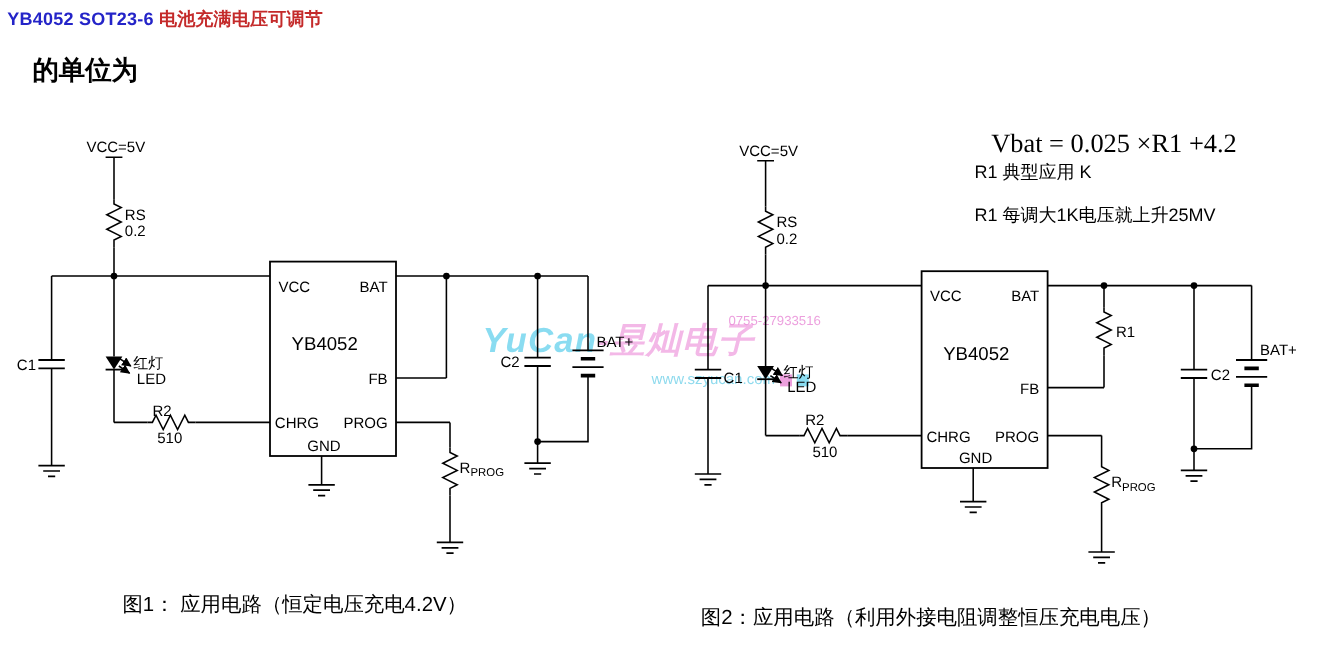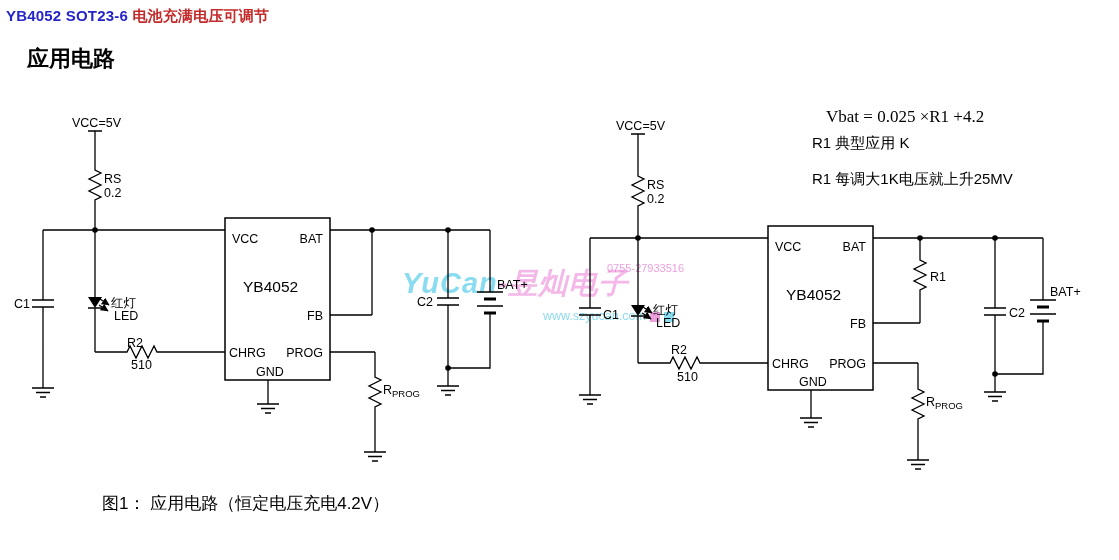--- a/index.html
+++ b/index.html
@@ -4,21 +4,21 @@
 <style>
   html,body{margin:0;padding:0;background:#fff;}
   .page{position:relative;width:1119px;height:560px;background:#fff;overflow:hidden;
         font-family:"Liberation Sans","DejaVu Sans",sans-serif;color:#000;}
   .title{position:absolute;left:6px;top:7px;font-size:15px;font-weight:700;letter-spacing:.2px;z-index:3;}
   .t-part{color:#2424c8;}
   .t-desc{color:#c42a2a;}
   .section-heading{position:absolute;left:27px;top:44px;font-size:22px;font-weight:700;margin:0;z-index:3;}
   .note-line{position:absolute;font-size:15px;white-space:nowrap;z-index:3;}
   .nl1{left:697px;top:80px;}
-  .formula{left:826px;top:107px;font-family:"Liberation Serif","DejaVu Serif",serif;font-size:17px;}
+  .formula{left:826px;top:107px;font-family:"Liberation Serif","DejaVu Serif",serif;font-size:22px;}
   .nl3{left:812px;top:134px;}
   .nl4{left:812px;top:170px;}
   .caption{position:absolute;font-size:17px;white-space:nowrap;z-index:3;}
   .cap1{left:102px;top:492px;}
   .cap2{left:584px;top:503px;}
   .schematic{position:absolute;left:0;top:0;z-index:2;}
   .watermark{position:absolute;z-index:1;opacity:.6;white-space:nowrap;}
   .wm-phone{left:607px;top:262px;font-size:11px;color:#e060c8;}
   .wm-brand{left:402px;top:264px;font-size:29px;font-weight:700;font-style:italic;letter-spacing:1px;}
   .wm-cyan{color:#3ec6e8;}
@@ -34,21 +34,21 @@
   .ic-name{font-size:15.5px;}
 </style>
 </head>
 <body>
 
 <div class="page">
 
   <div class="title">
     <span class="t-part">YB4052 SOT23-6 </span><span class="t-desc">电池充满电压可调节</span>
   </div>
-  <h2 class="section-heading">应用电路</h2>
+  <h2 class="section-heading">的单位为</h2>
 
   <div class="note-line formula">Vbat = 0.025 ×R1 +4.2</div>
   <div class="note-line nl3">R1  典型应用  K</div>
   <div class="note-line nl4">R1  每调大1K电压就上升25MV</div>
 
   <div class="watermark wm-phone">0755-27933516</div>
   <div class="watermark wm-brand">
     <span class="wm-cyan">YuCan</span><span class="wm-pink">-昱灿电子</span>
   </div>
   <div class="watermark wm-site">
@@ -172,14 +172,15 @@
       <text class="lbl" x="866" y="368" text-anchor="end">PROG</text>
       <text class="lbl" x="813" y="386" text-anchor="middle">GND</text>
       <text class="lbl" x="930" y="281">R1</text>
       <text class="lbl" x="1009" y="317">C2</text>
       <text class="lbl" x="1050" y="296">BAT+</text>
       <text class="lbl" x="926" y="406"><tspan>R</tspan><tspan font-size="9.5" dy="3">PROG</tspan></text>
     </g>
   </svg>
 
   <div class="caption cap1">图1： 应用电路（恒定电压充电4.2V）</div>
+  <div class="caption cap2">图2：应用电路（利用外接电阻调整恒压充电电压）</div>
 
 </div>
 
 </body></html>

